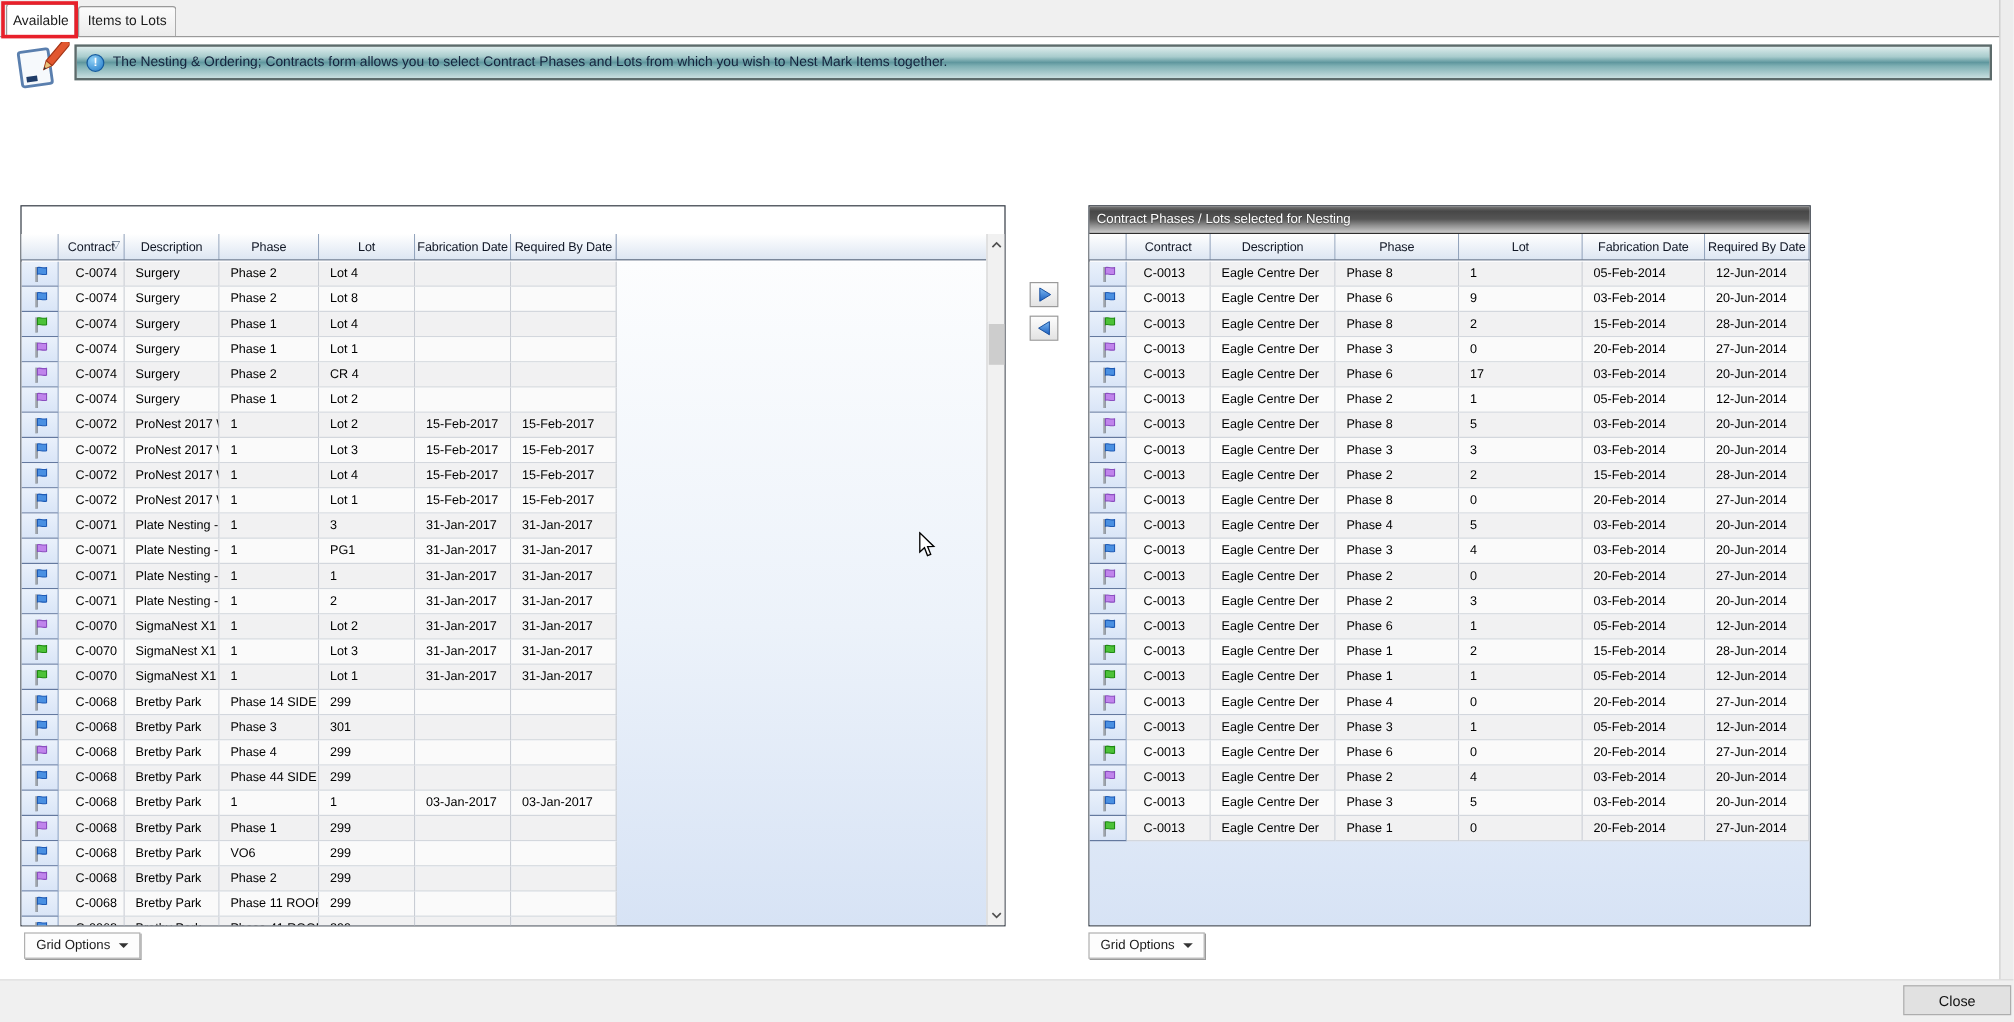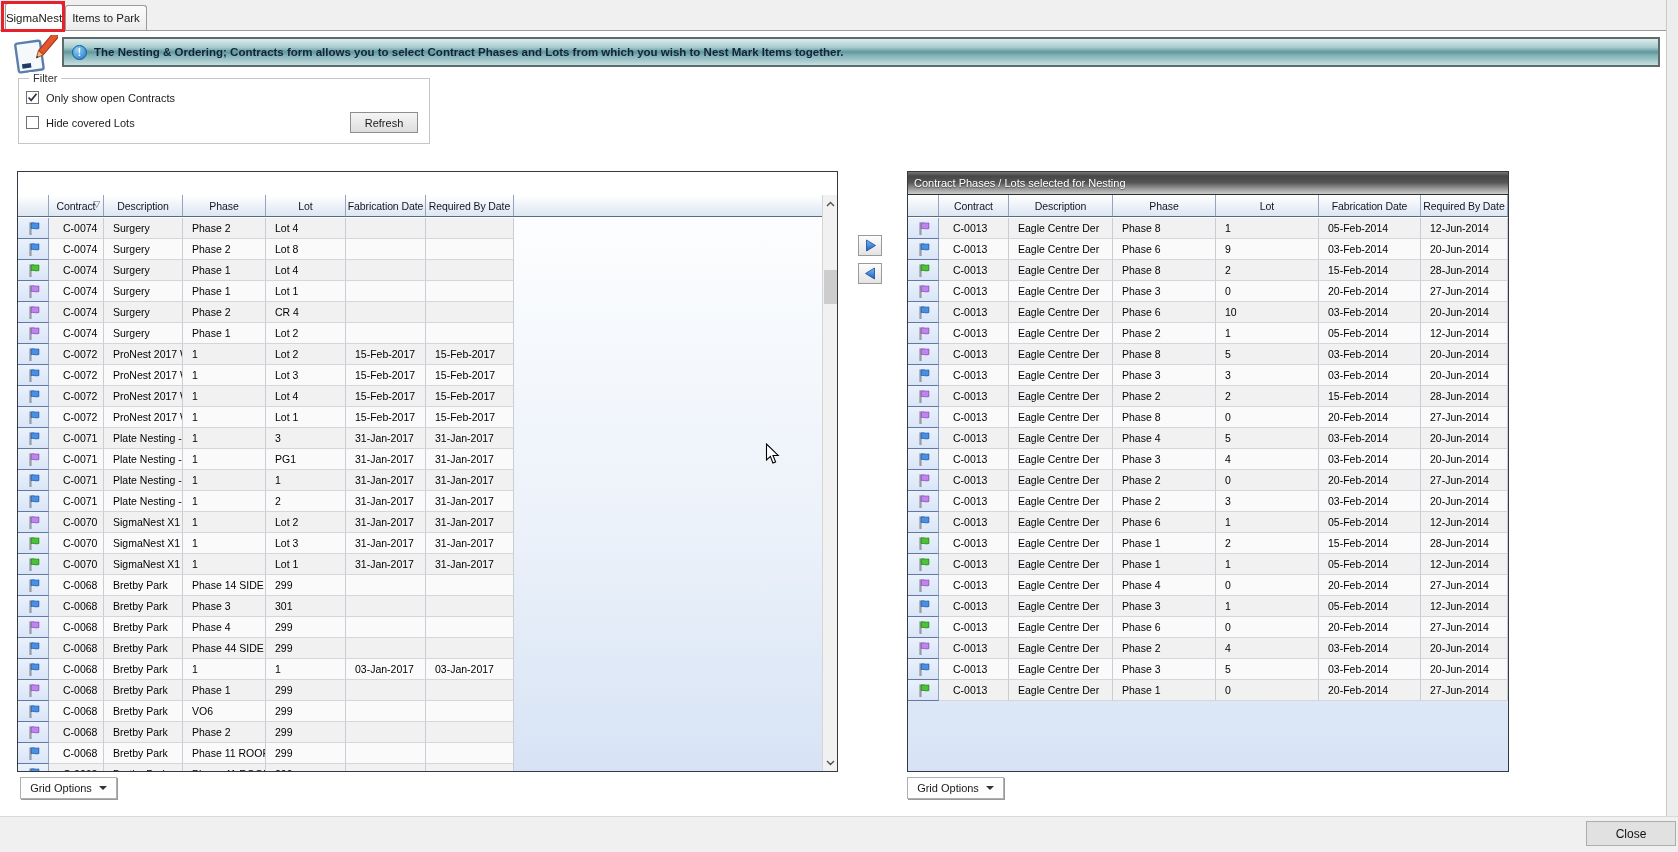--- a/index.html
+++ b/index.html
@@ -22,21 +22,21 @@
            border-left:1px solid #c9c9c9; }
 
   
   .note-icon { position:absolute; left:12px; top:4px; width:46px; height:44px; }
 
   
   .banner { position:absolute; left:62px; top:6px; width:1598px; height:30px;
             border:2px solid #5c6b6b;
             background:linear-gradient(180deg,#ddecec 0%,#a8cccd 32%,#5f979e 50%,#7fb0b4 62%,#c7dedf 100%);
             display:flex; align-items:center; padding-left:8px; gap:7px; }
-  .banner-text { font-size:11.5px; font-weight:bold; color:#14233c; }
+  .banner-text { font-size:11.5px; font-weight:normal; color:#14233c; }
   .info-icon { width:15px; height:15px; border-radius:50%; background:radial-gradient(circle at 35% 30%,#8fd0f5,#1e78c8);
                border:1px solid #145a9e; color:#ffffff; font-size:10px; font-weight:bold;
                display:flex; align-items:center; justify-content:center; flex:0 0 auto; }
 
   
   .filter-box { position:absolute; left:18px; top:47px; width:412px; height:66px; border:1px solid #c6c6c6; }
   .filter-legend { position:absolute; left:10px; top:-7px; background:#ffffff; padding:0 4px; font-size:11px; color:#333; }
   .cb-row { position:absolute; left:7px; display:flex; align-items:center; gap:7px; font-size:11px; color:#1a1a1a; cursor:default; }
   #cb-row-1 { top:12px; } #cb-row-2 { top:37px; }
   .checkbox { width:13px; height:13px; background:#ffffff; border:1px solid #707070; display:flex; align-items:center; justify-content:center; }
@@ -105,24 +105,24 @@
   .close-btn { position:absolute; left:1586px; top:4px; width:90px; height:25px; background:#e1e1e1;
                border:1px solid #adadad; font-size:12px; color:#111; font-family:"Liberation Sans",sans-serif; }
 
   .cursor { position:absolute; left:765px; top:443px; z-index:9; }
 </style>
 </head>
 <body>
 
 <div class="tabbar">
   <div class="tab" id="tab-contracts">
-    <span>SigmaNest</span>
+    <span>Available</span>
   </div>
   <div class="tab" id="tab-items">
-    <span>Items to Park</span>
+    <span>Items to Lots</span>
   </div>
   <div class="annotation-box"></div>
 </div>
 
 <div class="panel">
 
   <div class="note-icon">
     <svg width="46" height="44" viewBox="0 0 46 44">
       <g transform="rotate(-8 18 22)">
         <rect x="5" y="7" width="25" height="29" rx="2" fill="#f6f9fc" stroke="#5a7fae" stroke-width="2.4"></rect>
@@ -134,36 +134,20 @@
         <path d="M29.2 22.8 L31.2 22.8 L30.2 25 Z" fill="#333"></path>
       </g>
     </svg>
   </div>
 
   <div class="banner">
     <span class="info-icon">!</span>
     <span class="banner-text">The Nesting &amp; Ordering; Contracts form allows you to select Contract Phases and Lots from which you wish to Nest Mark Items together.</span>
   </div>
 
-  <div class="filter-box">
-    <span class="filter-legend">Filter</span>
-    <label class="cb-row" id="cb-row-1">
-      <span class="checkbox" id="cb1">
-        <svg width="11" height="11" viewBox="0 0 11 11">
-            <path d="M1.5 5.5 L4.2 8.4 L9.5 1.8" fill="none" stroke="#2f3a4a" stroke-width="1.8"></path>
-          </svg>
-      </span>
-      <span>Only show open Contracts</span>
-    </label>
-    <label class="cb-row" id="cb-row-2">
-      <span class="checkbox" id="cb2"></span>
-      <span>Hide covered Lots</span>
-    </label>
-    <button class="refresh-btn">Refresh</button>
-  </div>
 
   <div class="grid" id="left-grid">
     <div class="grid-header">
         <div class="hcell" style="width: 31px;"></div>
         <div class="hcell" style="width: 55px;">Contract<span class="sort-glyph">▽</span></div>
         <div class="hcell" style="width: 79px;">Description</div>
         <div class="hcell" style="width: 83px;">Phase</div>
         <div class="hcell" style="width: 80px;">Lot</div>
         <div class="hcell" style="width: 80px;">Fabrication Date</div>
         <div class="hcell" style="width: 88px;">Required By Date</div>
@@ -689,21 +673,21 @@
           <div class="fcell">
             <svg width="15" height="15" viewBox="0 0 15 15">
               <line x1="4.4" y1="1.5" x2="4.4" y2="14" stroke="#6f757d" stroke-width="2"></line>
               <line x1="4" y1="1.5" x2="4" y2="14" stroke="#c8cdd3" stroke-width="0.9"></line>
               <path d="M5.2 2 C7.2 1.2 9.2 2.8 12.8 2 L12.8 7.6 C9.2 8.4 7.2 6.8 5.2 7.6 Z" fill="#4a90e2" stroke="#1f5bb5" stroke-width="0.9"></path>
             </svg>
           </div>
           <div class="cell c0" style="width: 70px;">C-0013</div>
           <div class="cell c1" style="width: 104px;">Eagle Centre Der</div>
           <div class="cell c2" style="width: 103px;">Phase 6</div>
-          <div class="cell c3" style="width: 103px;">10</div>
+          <div class="cell c3" style="width: 103px;">17</div>
           <div class="cell c4" style="width: 102px;">03-Feb-2014</div>
           <div class="cell c5" style="width: 87px;">20-Jun-2014</div>
         </div>
         <div class="grid-row">
           <div class="fcell">
             <svg width="15" height="15" viewBox="0 0 15 15">
               <line x1="4.4" y1="1.5" x2="4.4" y2="14" stroke="#6f757d" stroke-width="2"></line>
               <line x1="4" y1="1.5" x2="4" y2="14" stroke="#c8cdd3" stroke-width="0.9"></line>
               <path d="M5.2 2 C7.2 1.2 9.2 2.8 12.8 2 L12.8 7.6 C9.2 8.4 7.2 6.8 5.2 7.6 Z" fill="#c084ec" stroke="#8b4fc0" stroke-width="0.9"></path>
             </svg>

